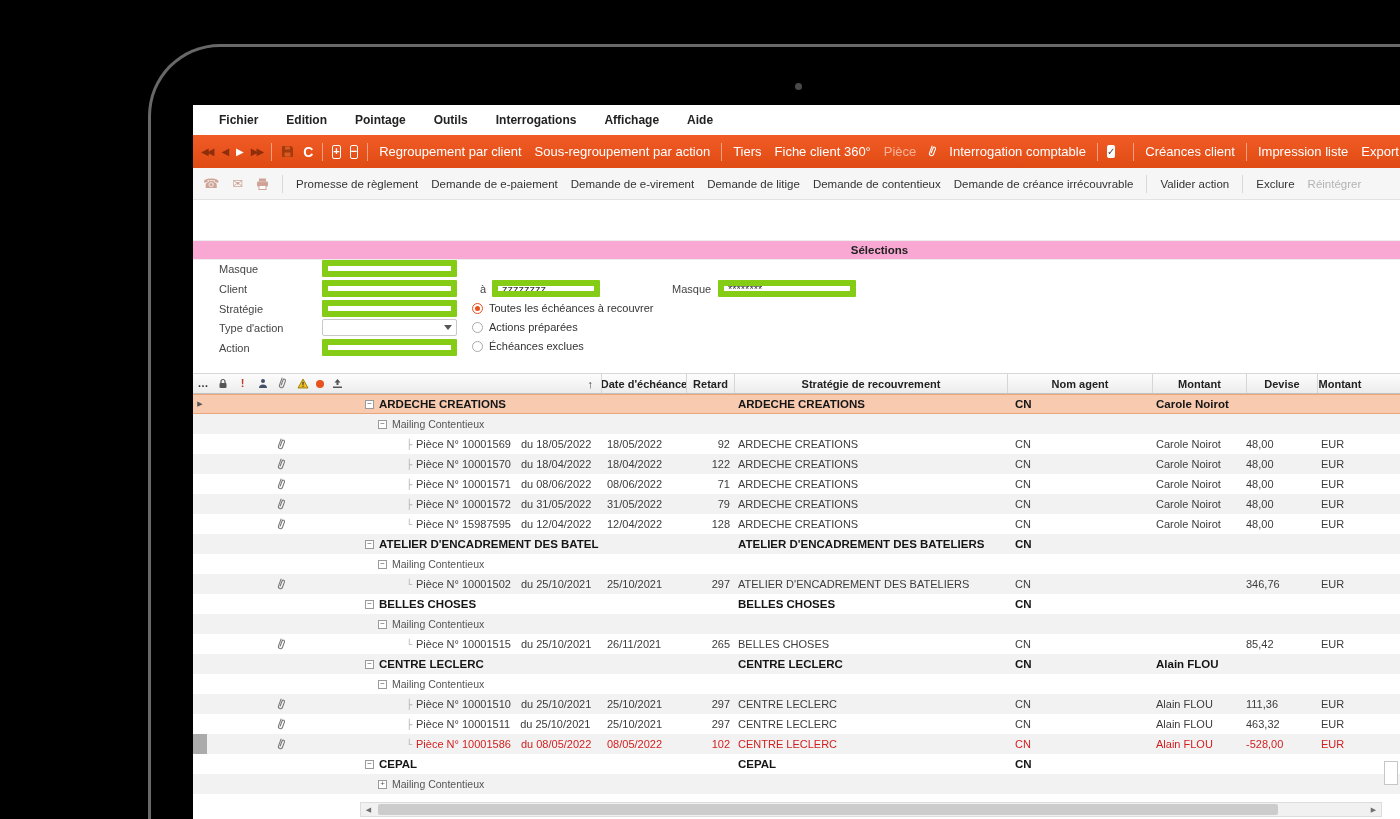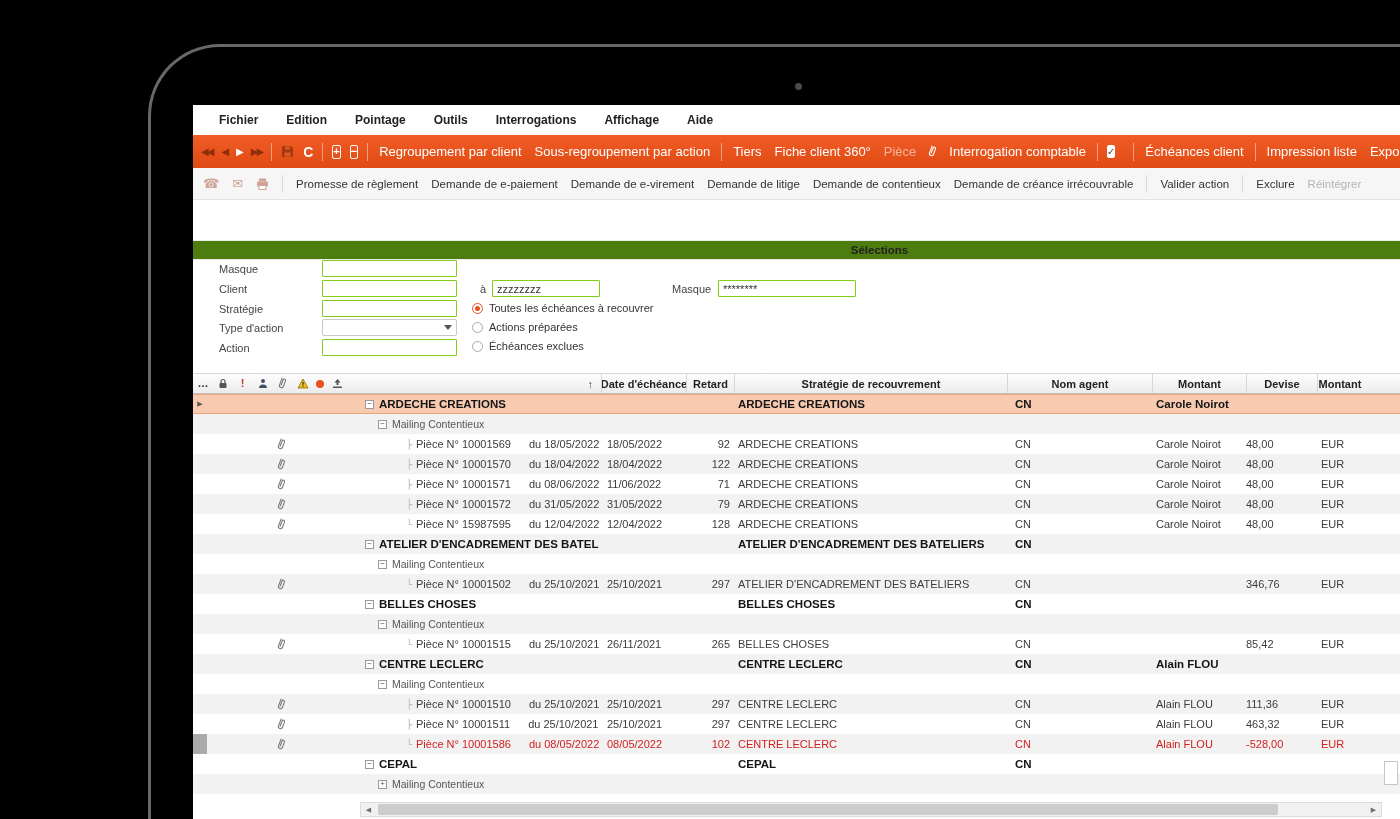--- a/index.html
+++ b/index.html
@@ -47,25 +47,25 @@
 
   
   .tabs{position:absolute;top:100px;left:0;width:100%;height:32px;display:flex;
     align-items:center;padding-left:16px;gap:32px}
   .tab{font-size:12px;color:#333;position:relative;cursor:default}
   .tab.active{color:var(--accent);font-weight:700}
   .tab-badge{position:absolute;left:-11px;top:-6px;width:8px;height:8px;border-radius:50%;
     background:var(--accent);border:1px solid #b93c0e}
 
   
-  .selband{position:absolute;top:135px;left:0;width:1207px;height:20px;background:#4d7c0f;
+  .selband{position:absolute;top:135px;left:0;width:1207px;height:20px;background:#f9a8d4;
     border-top:1px solid #ececec;border-bottom:1px solid #ececec;display:flex;align-items:center}
   .selband span{flex:1;text-align:center;padding-left:166px;font-weight:700;font-size:11.5px;color:#222}
   .flabel{position:absolute;font-size:11px;color:#444;white-space:nowrap}
-  .finput{position:absolute;height:17px;border:1px solid #84cc16;border-radius:1px;
+  .finput{position:absolute;height:17px;border:6px solid #84cc16;border-radius:1px;
     font-size:11px;padding:0 4px;color:#333;background:#fff;font-family:inherit;outline:none}
   .fselect{position:absolute;height:17px;border:1px solid #c8c8c8;border-radius:2px;background:#fff;
     display:flex;align-items:center;justify-content:flex-end;padding:0 4px}
   .sel-arrow{width:0;height:0;border-left:4px solid transparent;border-right:4px solid transparent;
     border-top:5px solid #555}
   .radio{position:absolute;display:flex;align-items:center;gap:6px;font-size:11px;color:#333;cursor:default}
   .rb{width:11px;height:11px;border-radius:50%;border:1px solid #aaa;background:#fff;flex:none;
     display:flex;align-items:center;justify-content:center}
   .rb.checked{border-color:var(--accent)}
   .rb.checked::after{content:"";width:5px;height:5px;border-radius:50%;background:var(--accent)}
@@ -98,21 +98,21 @@
   .c-clip{display:flex;align-items:center;justify-content:center}
   .c-tree{display:flex;align-items:center;overflow:hidden;white-space:nowrap}
   .client .c-tree{padding-left:5px}
   .action .c-tree{padding-left:18px}
   .piece .c-tree{padding-left:46px}
   .exp{display:inline-flex;width:9px;height:9px;border:1px solid #9a9a9a;background:#fff;color:#555;
     font-size:8px;line-height:1;align-items:center;justify-content:center;margin-right:5px;flex:none}
   .tree-client{font-weight:700;color:#151515;font-size:11.5px}
   .tree-action{color:#555;font-size:10.5px}
   .conn{font-family:"DejaVu Sans Mono",monospace;color:#b5b5b5;font-size:10px;margin-right:4px}
-  .piece-du{margin-left:18px}
+  .piece-du{margin-left:10px}
   .tcell{overflow:hidden;white-space:nowrap}
   .c-date{padding-left:6px}
   .c-retard{text-align:right;padding-right:4px}
   .c-client{padding-left:4px}
   .c-strat{padding-left:8px}
   .c-agent{padding-left:4px}
   .c-amount{padding-right:4px}
   .c-devise{padding-left:4px}
   .client .c-client,.client .c-strat,.client .c-agent{font-weight:700;color:#151515;font-size:11.5px}
   .negative .piece-lbl,.negative .piece-du,.negative .tcell{color:var(--neg)}
@@ -172,21 +172,21 @@
     <span style="display:inline-flex">
       <svg width="11" height="13" viewBox="0 0 11 13">
           <path d="M3.2 1.6v7.2a2.1 2.1 0 0 0 4.2 0V3a1.3 1.3 0 0 0-2.6 0v5.4" fill="none" stroke="#fff" stroke-width="1.1" stroke-linecap="round" transform="rotate(20 5.5 6.5)"></path>
         </svg>
     </span>
     <span class="tb-btn">Interrogation comptable</span>
     <span class="tb-sep"></span>
     <span class="tb-checkbox">✓</span>
     <span class="tb-eraser"></span>
     <span class="tb-sep"></span>
-    <span class="tb-btn">Échéances client</span>
+    <span class="tb-btn">Créances client</span>
     <span class="tb-sep"></span>
     <span class="tb-btn">Impression liste</span>
     <span class="tb-btn">Export Tableur</span>
     <span class="tb-sep"></span>
     <span class="tb-undo">↩</span>
     <span class="tb-check">✓</span>
   </div>
 
   <div class="toolbar2">
     <span class="ab-ico">☎</span>
@@ -389,21 +389,21 @@
           <svg width="11" height="13" viewBox="0 0 11 13">
             <path d="M3.2 1.6v7.2a2.1 2.1 0 0 0 4.2 0V3a1.3 1.3 0 0 0-2.6 0v5.4" fill="none" stroke="#7a7a7a" stroke-width="1.1" stroke-linecap="round" transform="rotate(20 5.5 6.5)"></path>
           </svg>
         </div>
         <div class="c-pre2"></div>
         <div class="c-tree">
           <div class="conn">├</div>
           <div class="piece-lbl">Pièce N° 10001571</div>
           <div class="piece-du">du 08/06/2022</div>
         </div>
-        <div class="c-date tcell">11/06/2022</div>
+        <div class="c-date tcell">08/06/2022</div>
         <div class="c-retard tcell">71</div>
         <div class="c-client tcell">ARDECHE CREATIONS</div>
         <div class="c-strat tcell">CN</div>
         <div class="c-agent tcell">Carole Noirot</div>
         <div class="c-amount tcell">48,00</div>
         <div class="c-devise tcell">EUR</div>
         <div class="c-amount2 tcell"></div>
       </div>
       <div class="grid-row piece alt">
         <div class="c-gutter"></div>

